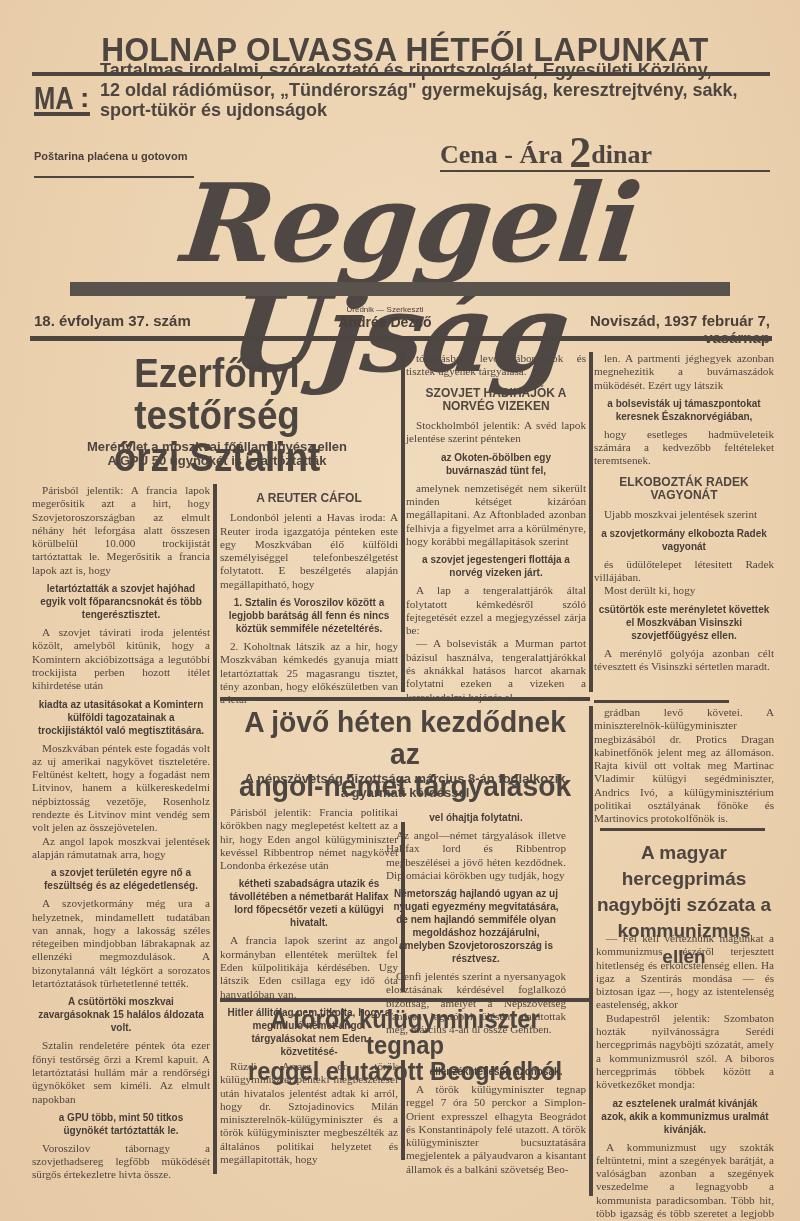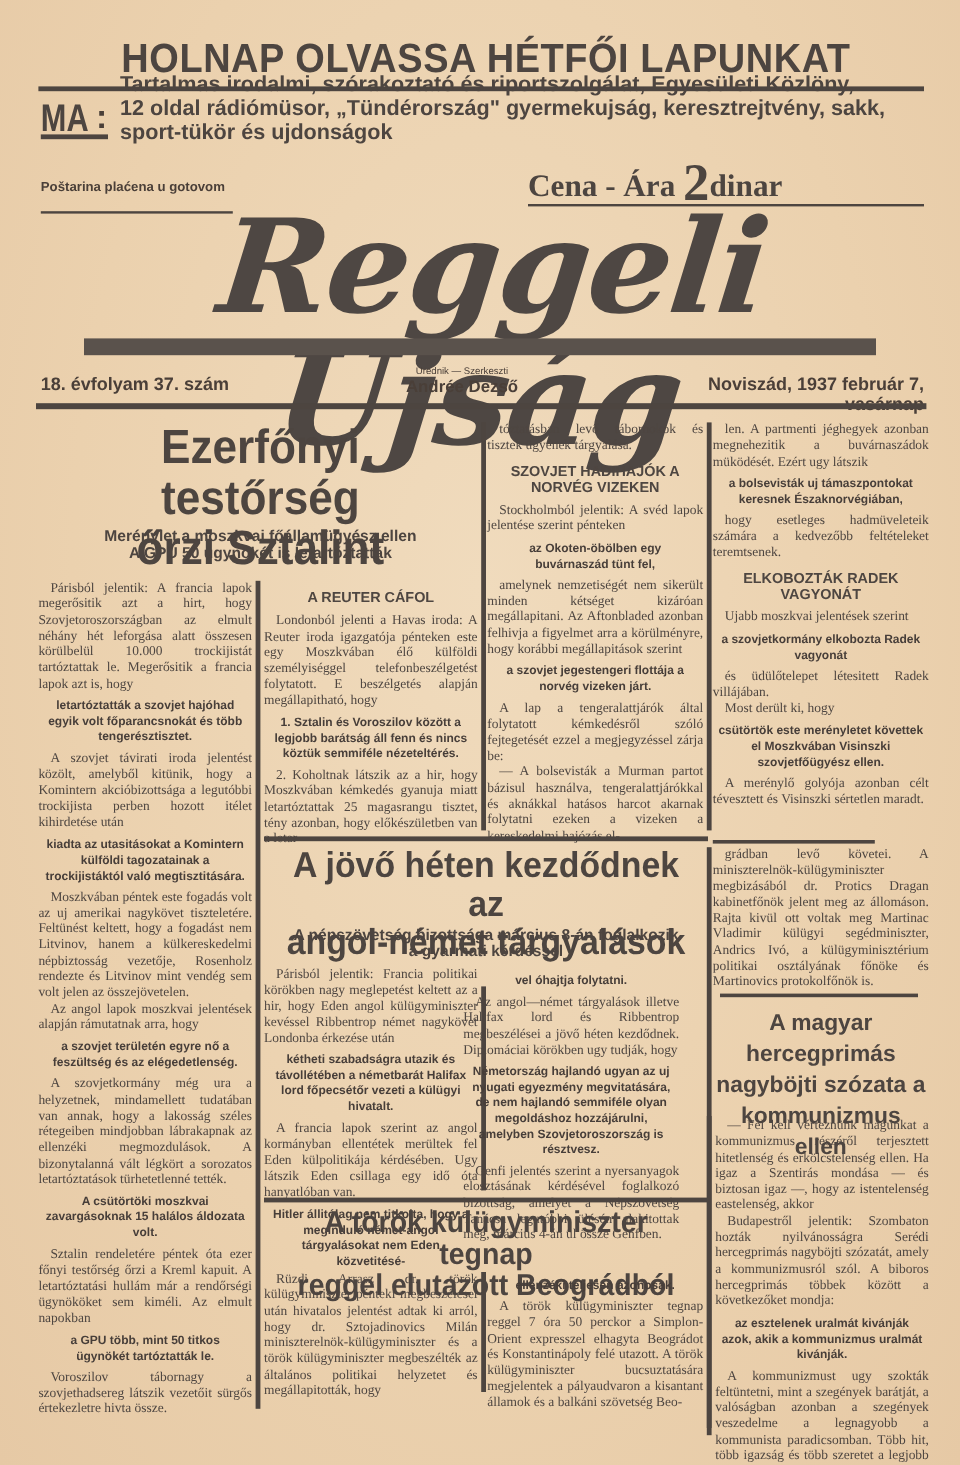--- a/index.html
+++ b/index.html
@@ -86,21 +86,21 @@
       <p class="b">letartóztatták a szovjet hajóhad egyik volt főparancsnokát és több tengerésztisztet.</p>
       <p class="">A szovjet távirati iroda jelentést közölt, amelyből kitünik, hogy a Komintern akcióbizottsága a legutóbbi trockijista perben hozott itélet kihirdetése után</p>
       <p class="b">kiadta az utasitásokat a Komintern külföldi tagozatainak a trockijistáktól való megtisztitására.</p>
       <p class="">Moszkvában péntek este fogadás volt az uj amerikai nagykövet tiszteletére. Feltünést keltett, hogy a fogadást nem Litvinov, hanem a külkereskedelmi népbiztosság vezetője, Rosenholz rendezte és Litvinov mint vendég sem volt jelen az összejövetelen.</p>
       <p class="">Az angol lapok moszkvai jelentések alapján rámutatnak arra, hogy</p>
       <p class="b">a szovjet területén egyre nő a feszültség és az elégedetlenség.</p>
       <p class="">A szovjetkormány még ura a helyzetnek, mindamellett tudatában van annak, hogy a lakosság széles rétegeiben mindjobban lábrakapnak az ellenzéki megmozdulások. A bizonytalanná vált légkört a sorozatos letartóztatások türhetetlenné tették.</p>
       <p class="b">A csütörtöki moszkvai zavargásoknak 15 halálos áldozata volt.</p>
       <p class="">Sztalin rendeletére péntek óta ezer főnyi testőrség őrzi a Kreml kapuit. A letartóztatási hullám már a rendőrségi ügynököket sem kiméli. Az elmult napokban</p>
       <p class="b">a GPU több, mint 50 titkos ügynökét tartóztatták le.</p>
-      <p class="">Voroszilov tábornagy a szovjethadsereg látszik vezetőit sürgős értekezletre hivta össze.</p>
+      <p class="">Voroszilov tábornagy a szovjethadsereg legfőbb müködését sürgős értekezletre hivta össze.</p>
     </div>
   <div class="vrule" style="left:213px;top:484px;height:690px;"></div>
 
   <div class="abs col" style="left:220px;top:484px;width:178px;" id="a1c2">
       <p class="sub">A REUTER CÁFOL</p>
       <p class="">Londonból jelenti a Havas iroda: A Reuter iroda igazgatója pénteken este egy Moszkvában élő külföldi személyiséggel telefonbeszélgetést folytatott. E beszélgetés alapján megállapitható, hogy</p>
       <p class="b">1. Sztalin és Voroszilov között a legjobb barátság áll fenn és nincs köztük semmiféle nézeteltérés.</p>
       <p class="">2. Koholtnak látszik az a hir, hogy Moszkvában kémkedés gyanuja miatt letartóztattak 25 magasrangu tisztet, tény azonban, hogy előkészületben van a letar-</p>
     </div>
   <div class="vrule" style="left:401px;top:352px;height:340px;"></div>

